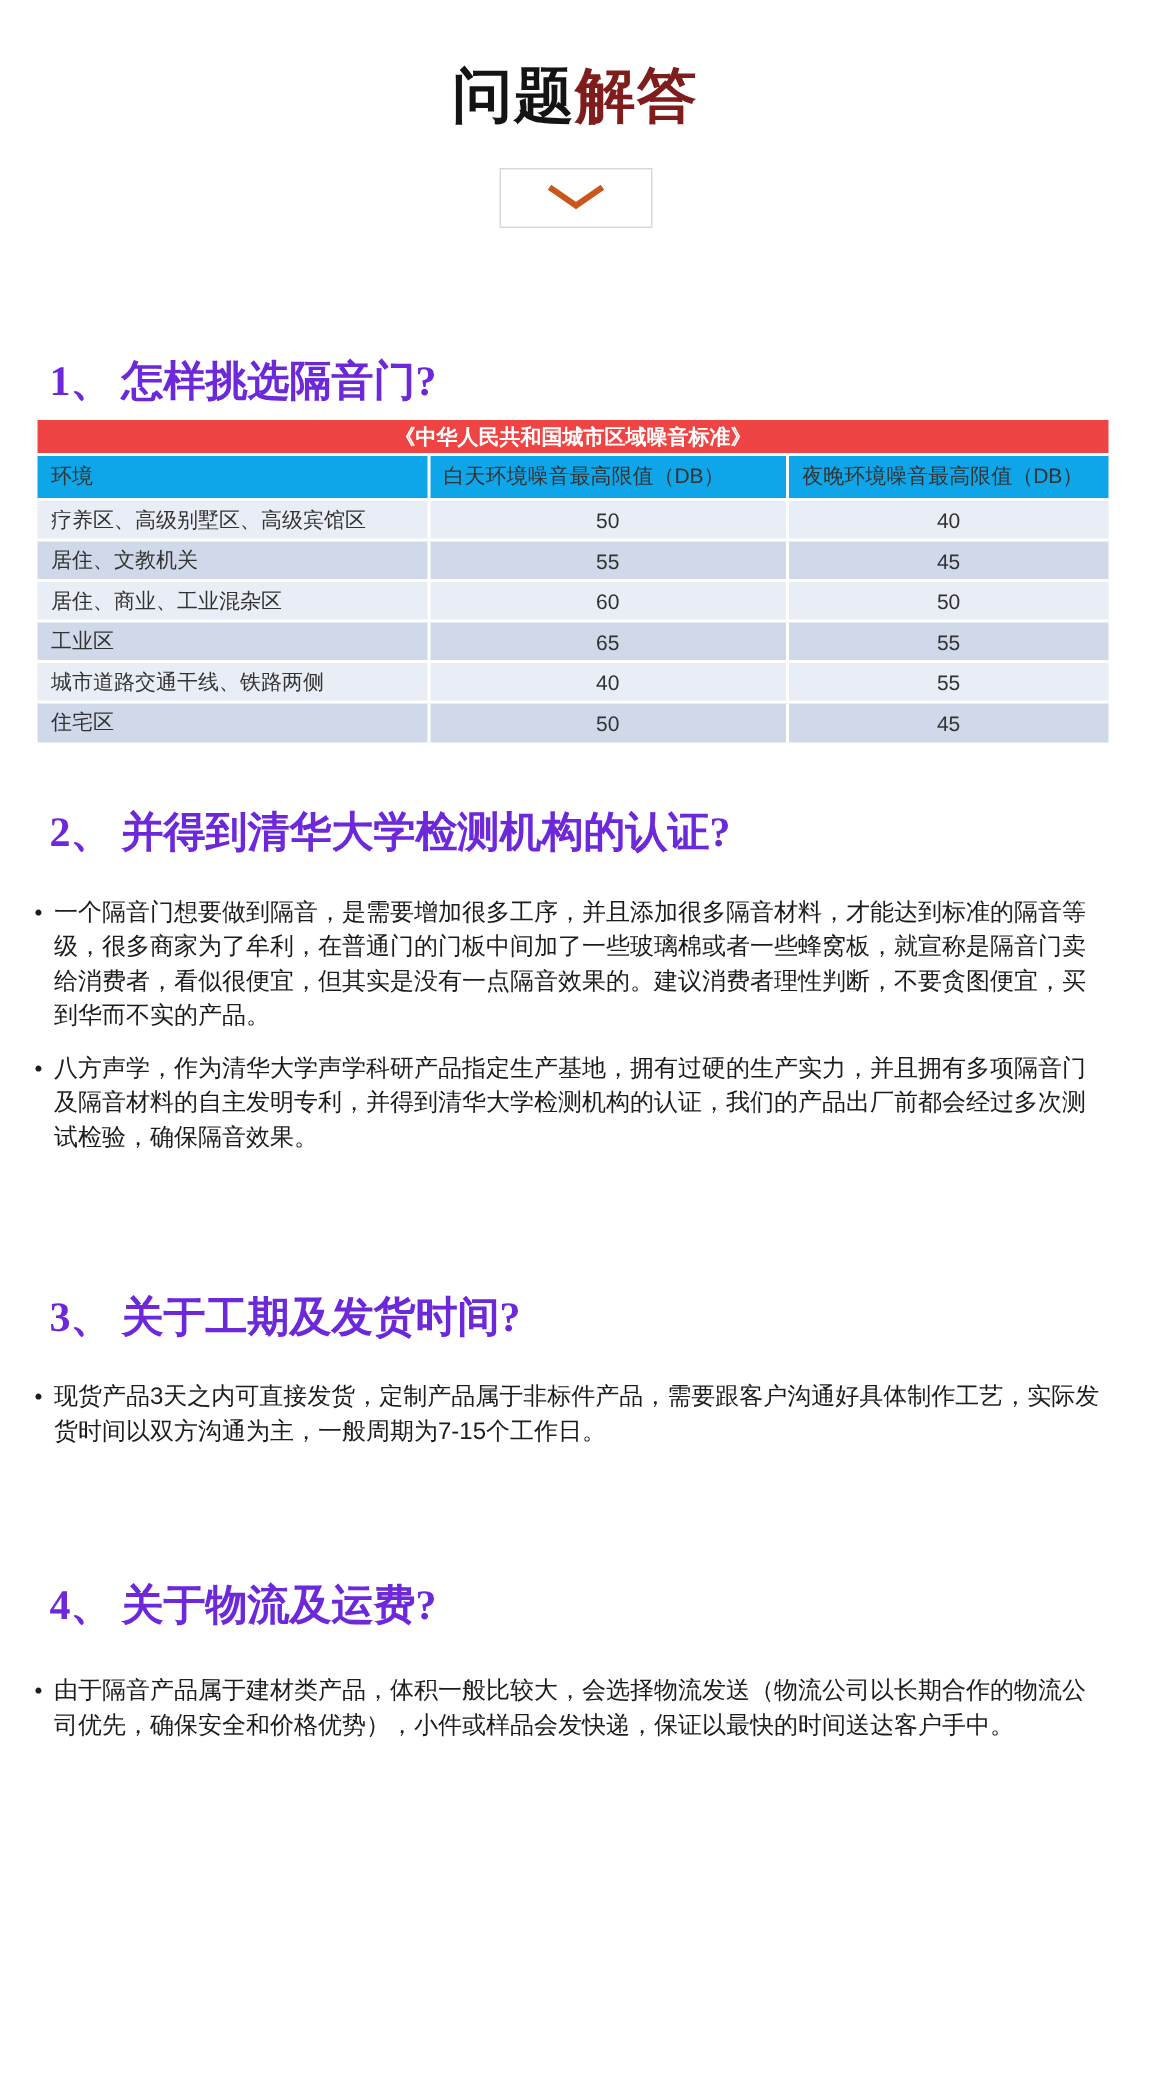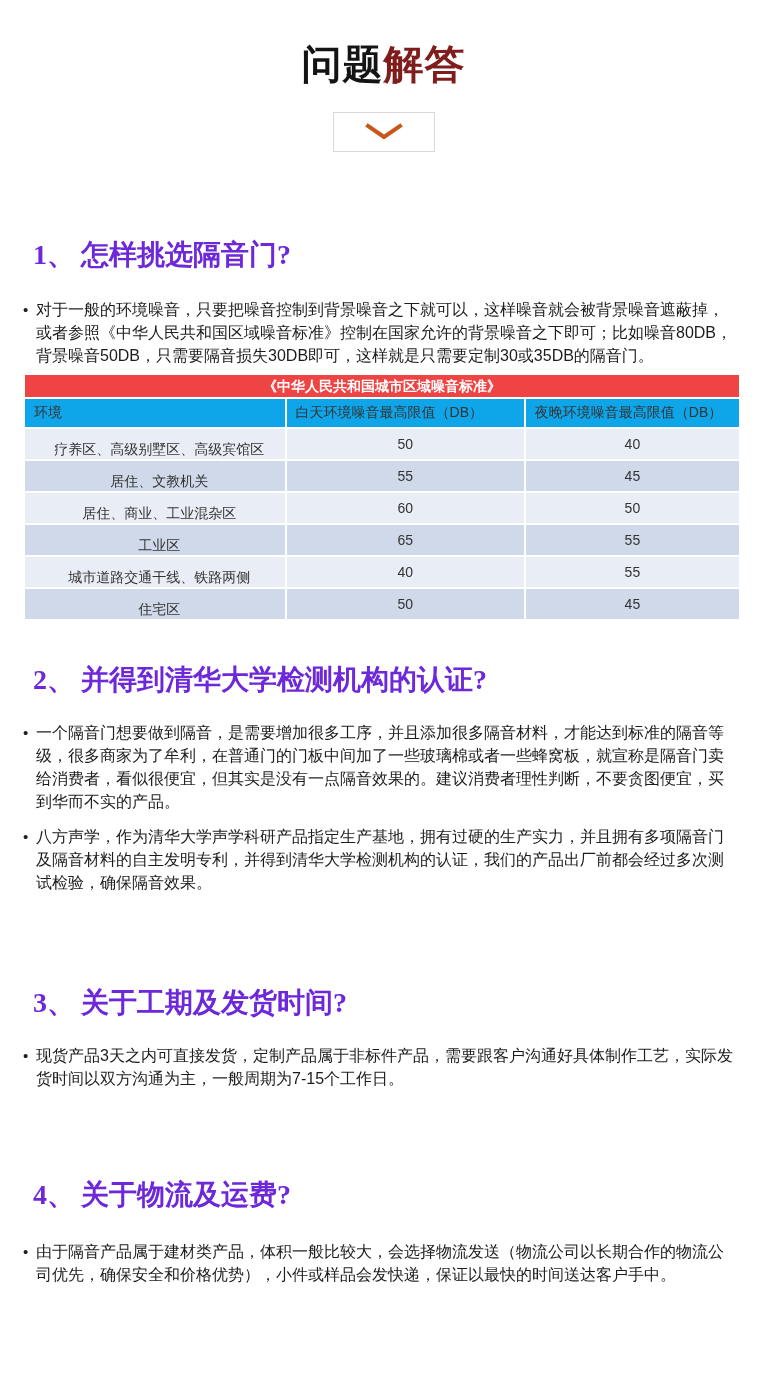--- a/index.html
+++ b/index.html
@@ -96,24 +96,23 @@
     background: #0ea5e9;
     font-weight: 400;
     text-align: left;
     padding: 0 0 0 9px;
     border-top: 2px solid #fff;
     border-left: 2px solid #fff;
   }
   table.noise th:first-child { border-left: none; }
   table.noise td {
     height: 27px;
-    padding: 12px 0 0 9px;
+    padding: 0 0 0 9px;
     border-top: 2px solid #fff;
     border-left: 2px solid #fff;
-    text-align: center;
   }
   table.noise td:first-child { border-left: none; }
   table.noise td.num { text-align: center; padding: 0; }
   table.noise tbody tr:nth-child(odd) td  { background: #E9EDF5; }
   table.noise tbody tr:nth-child(even) td { background: #CFD9EA; }
 </style>
 </head>
 <body>
 
 <div class="page">
@@ -124,23 +123,20 @@
       <span>
         <svg width="38" height="18" viewBox="0 0 38 18">
           <polyline points="3,3 19,14 35,3" fill="none" stroke="#C9571B" stroke-width="4" stroke-linecap="square"></polyline>
         </svg>
       </span>
     </button>
   </div>
 
   <section class="faq sec-1">
     <h2 class="q-heading"><span class="qnum">1、</span><span class="qtext">怎样挑选隔音门?</span></h2>
-    <ul class="answers">
-      <li><span>对于一般的环境噪音，只要把噪音控制到背景噪音之下就可以，这样噪音就会被背景噪音遮蔽掉，或者参照《中华人民共和国区域噪音标准》控制在国家允许的背景噪音之下即可；比如噪音80DB，背景噪音50DB，只需要隔音损失30DB即可，这样就是只需要定制30或35DB的隔音门。</span></li>
-    </ul>
 
     <div class="noise-table">
       <div class="tbl-title">《中华人民共和国城市区域噪音标准》</div>
       <table class="noise">
         <colgroup>
             <col class="c1">
             <col class="c2">
             <col class="c3">
           </colgroup>
         <thead>

